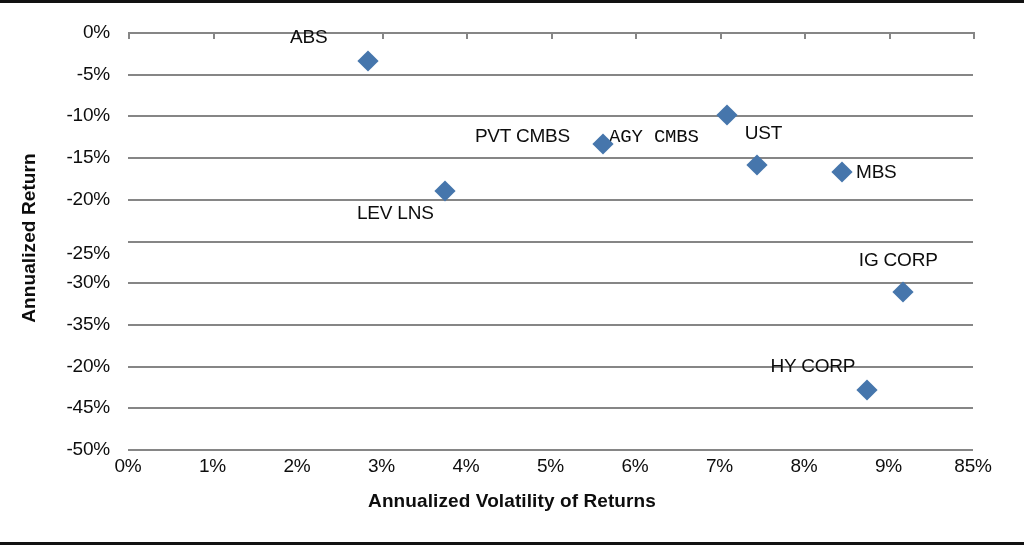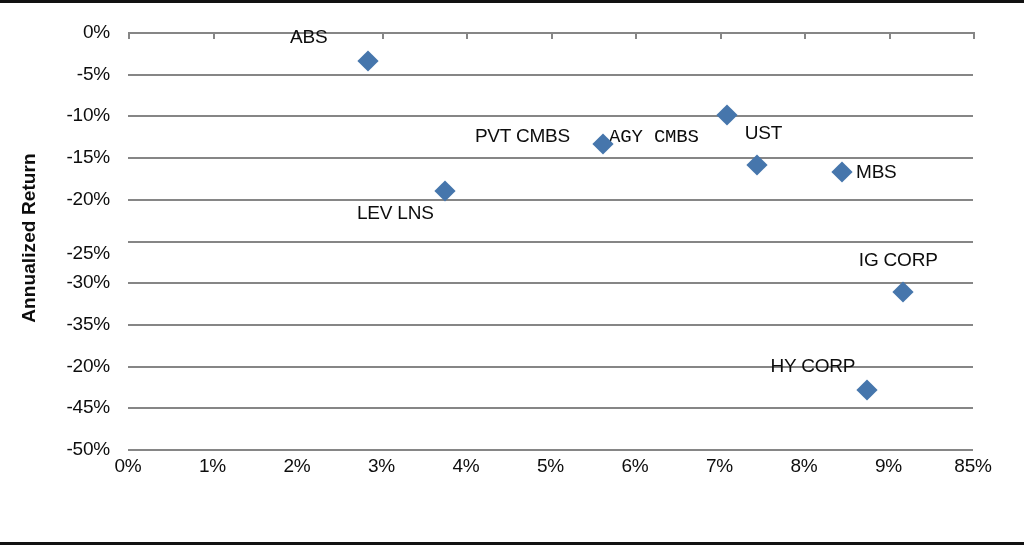--- a/index.html
+++ b/index.html
@@ -198,15 +198,16 @@
         <div class="xtick-label-item" style="left: 253.5px;">3%</div>
         <div class="xtick-label-item" style="left: 338px;">4%</div>
         <div class="xtick-label-item" style="left: 422.5px;">5%</div>
         <div class="xtick-label-item" style="left: 507px;">6%</div>
         <div class="xtick-label-item" style="left: 591.5px;">7%</div>
         <div class="xtick-label-item" style="left: 676px;">8%</div>
         <div class="xtick-label-item" style="left: 760.5px;">9%</div>
         <div class="xtick-label-item" style="left: 845px;">85%</div>
       </div>
 
+    <div class="axis-title-x">Annualized  Volatility of Returns</div>
 
   </div>
 </div>
 
 </body></html>

